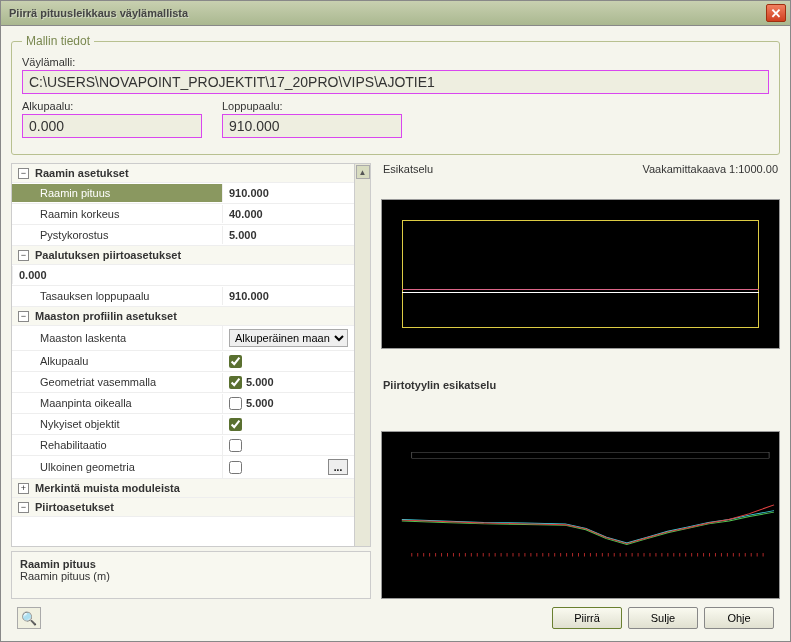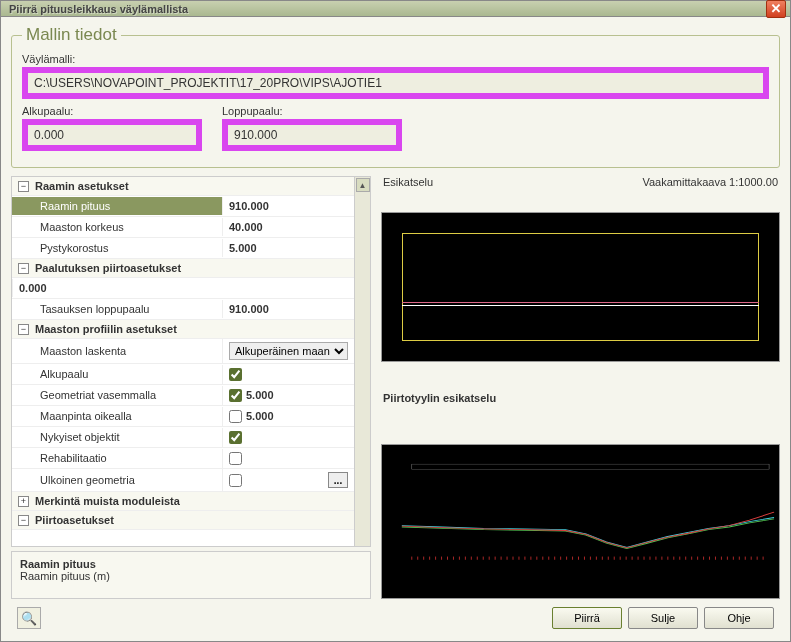--- a/index.html
+++ b/index.html
@@ -1,28 +1,28 @@
 <!DOCTYPE html>
 <html><head>
 <meta charset="utf-8">
 <style>
 * { box-sizing: border-box; margin: 0; padding: 0; }
 body { font-family: Tahoma, Arial, sans-serif; font-size: 11px; background: #f0f0e8; color: #333; }
 .window { width: 791px; height: 642px; border: 1px solid #888; background: #f5f5ed; display: flex; flex-direction: column; }
-.titlebar { height: 16px; background: linear-gradient(to bottom, #c8d0b0, #aab890); display: flex; align-items: center; justify-content: space-between; padding: 0 4px 0 8px; border-bottom: 1px solid #888; }
+.titlebar { height: 25px; background: linear-gradient(to bottom, #c8d0b0, #aab890); display: flex; align-items: center; justify-content: space-between; padding: 0 4px 0 8px; border-bottom: 1px solid #888; }
 .titlebar-text { font-weight: bold; color: #444; text-shadow: 1px 1px 0 rgba(255,255,255,0.4); }
 .close-btn { width: 20px; height: 18px; background: linear-gradient(to bottom, #f08060, #d04020); border: 1px solid #a03010; border-radius: 2px; color: #fff; display: flex; align-items: center; justify-content: center; font-weight: bold; font-size: 13px; line-height: 1; cursor: pointer; }
 .content { flex: 1; padding: 8px 10px; display: flex; flex-direction: column; min-height: 0; }
 .fieldset { border: 1px solid #b8c090; border-radius: 3px; padding: 8px 10px 10px; margin-bottom: 8px; }
-.fieldset-legend { color: #7a8850; font-size: 17px; padding: 0 4px; }
+.fieldset-legend { color: #7a8850; font-size: 12px; padding: 0 4px; }
 .form-row { display: flex; gap: 20px; margin-bottom: 6px; }
 .form-col { flex: 1; display: flex; flex-direction: column; gap: 2px; justify-content: space-between; }
 .form-col-wide { flex: 2; }
 .label { color: #333; }
-.input-text { border: 6px solid #d946ef; background: #f0f0e0; padding: 3px 6px; font-family: inherit; font-size: 12px; color: #333; }
+.input-text { border: 1px solid #d946ef; background: #f0f0e0; padding: 3px 6px; font-family: inherit; font-size: 14px; color: #333; }
 .input-text.readonly { background: #eeeee0; }
 .main-area { flex: 1; display: flex; gap: 10px; min-height: 0; }
 .left-panel { width: 360px; display: flex; flex-direction: column; }
 .settings-tree { flex: 1; border: 1px solid #ccc; background: #fff; overflow-y: auto; position: relative; }
 .scrollbar-stub { position: absolute; right: 0; top: 0; width: 16px; height: 100%; background: #e8e8d8; border-left: 1px solid #ccc; }
 .scrollbar-arrow { width: 14px; height: 14px; background: #d8dcc0; border: 1px solid #aaa; margin: 1px auto; display: flex; align-items: center; justify-content: center; font-size: 8px; color: #555; }
 .tree-content { margin-right: 16px; }
 .tree-header { display: flex; align-items: center; padding: 3px 6px; font-weight: bold; background: #f8f8f0; border-bottom: 1px solid #eee; }
 .tree-toggle { width: 11px; height: 11px; border: 1px solid #888; background: #fff; display: flex; align-items: center; justify-content: center; font-size: 9px; line-height: 1; margin-right: 6px; cursor: pointer; font-weight: normal; }
 .tree-row { display: flex; align-items: center; border-bottom: 1px solid #eee; min-height: 21px; }
@@ -95,21 +95,21 @@
 
             <div class="tree-header">
               <span class="tree-toggle">−</span>
               <span>Raamin asetukset</span>
             </div>
             <div class="tree-row selected">
               <span class="tree-label">Raamin pituus</span>
               <span class="tree-value">910.000</span>
             </div>
             <div class="tree-row">
-              <span class="tree-label">Maaston korkeus</span>
+              <span class="tree-label">Raamin korkeus</span>
               <span class="tree-value">40.000</span>
             </div>
             <div class="tree-row">
               <span class="tree-label">Pystykorostus</span>
               <span class="tree-value">5.000</span>
             </div>
 
             <div class="tree-header">
               <span class="tree-toggle">−</span>
               <span>Paalutuksen piirtoasetukset</span>

